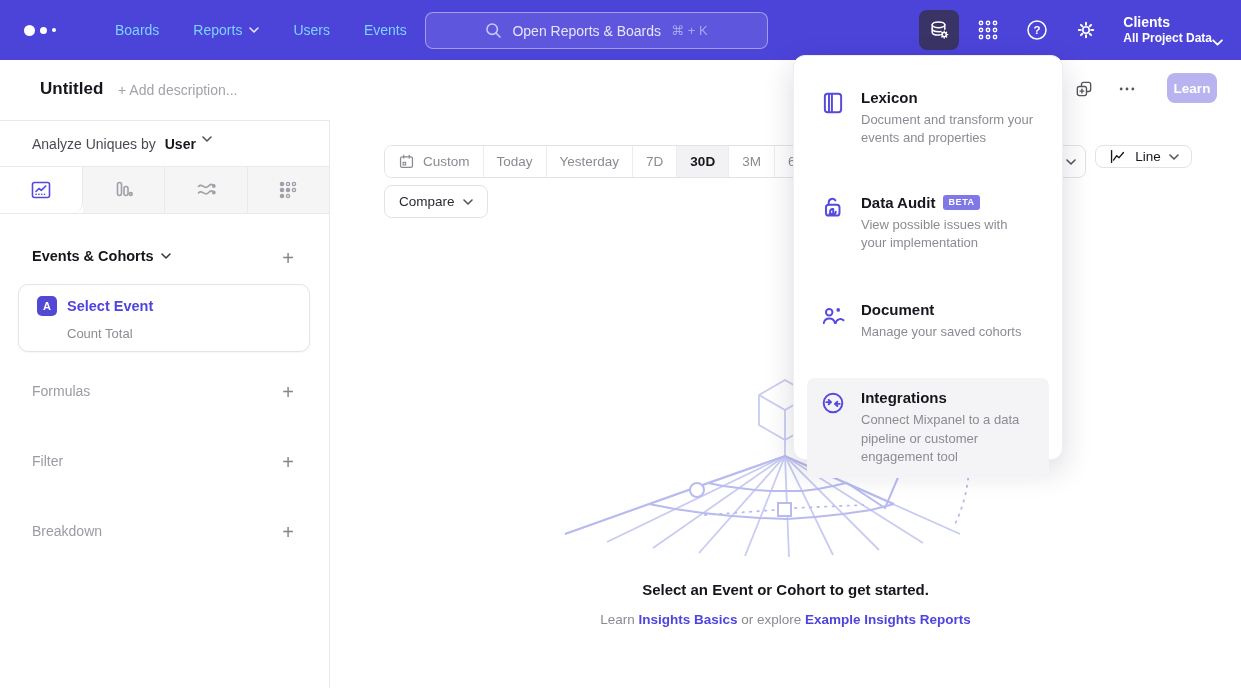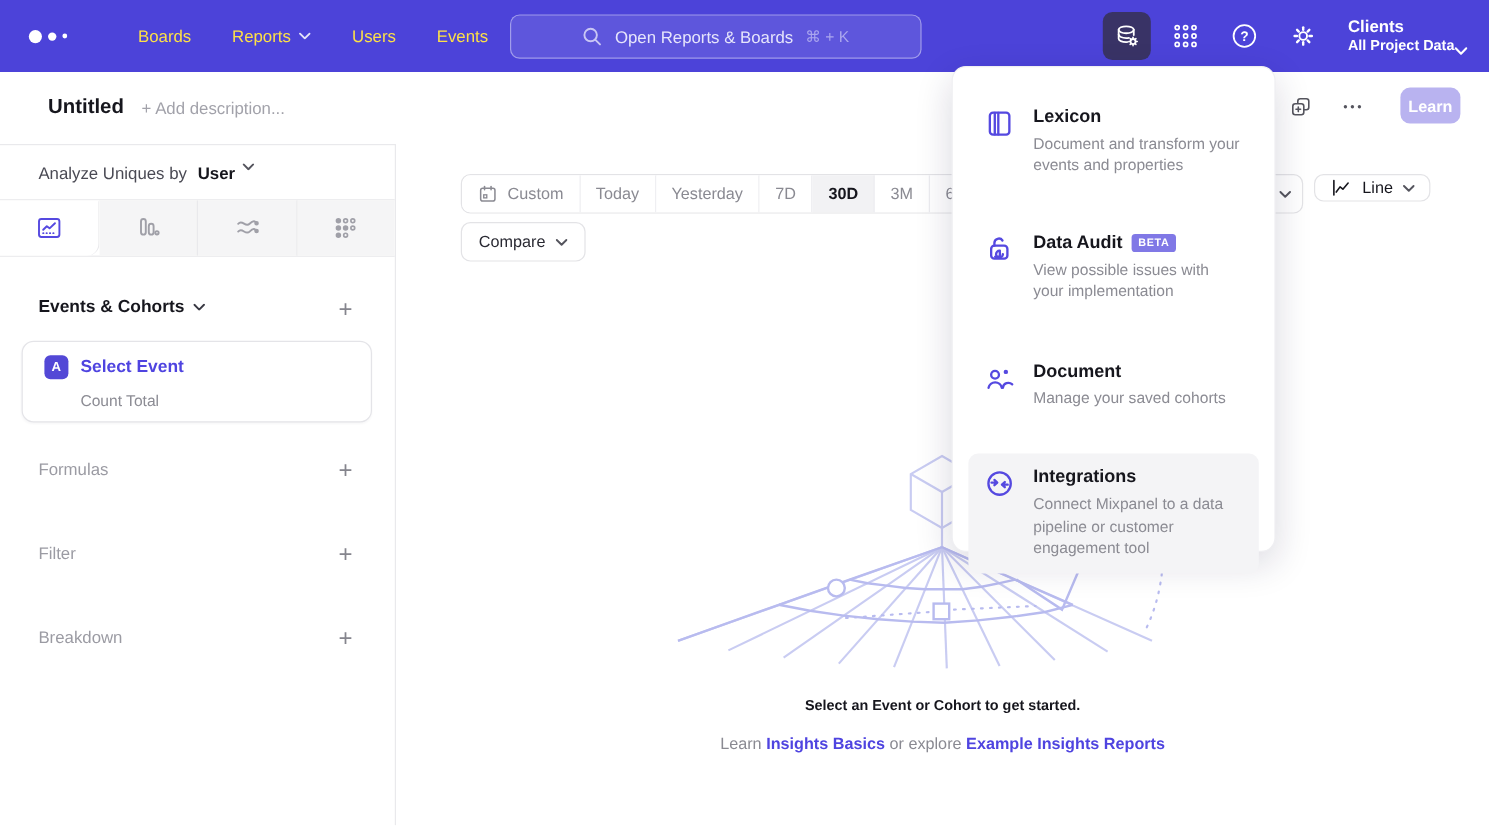--- a/index.html
+++ b/index.html
@@ -8,21 +8,21 @@
   .page { position:relative; width:1241px; height:688px; overflow:hidden; background:#fff; }
 
   
   .navbar { position:absolute; left:0; top:0; width:1241px; height:60px; background:#4c43d9; display:flex; align-items:center; z-index:40; }
   .logo { display:flex; align-items:center; gap:5px; margin-left:24px; width:52px; cursor:pointer; }
   .logo i { background:#fff; border-radius:50%; display:block; }
   .logo .d1 { width:11px; height:11px; }
   .logo .d2 { width:7px; height:7px; }
   .logo .d3 { width:4px; height:4px; }
   .nav-items { display:flex; align-items:center; margin-left:22px; }
-  .nav-item { color:#fde047; font-size:14px; font-weight:500; padding:8px 17px; display:flex; align-items:center; gap:7px; cursor:pointer; white-space:nowrap; }
+  .nav-item { color:#7dd3fc; font-size:14px; font-weight:500; padding:8px 17px; display:flex; align-items:center; gap:7px; cursor:pointer; white-space:nowrap; }
   .nav-item svg { opacity:.85; }
   .searchbar { position:absolute; left:425px; top:12px; width:343px; height:37px; background:rgba(255,255,255,.10); border:1px solid rgba(255,255,255,.42); border-radius:8px; display:flex; align-items:center; justify-content:center; gap:10px; cursor:text; }
   .search-ph { color:#e6e5fb; font-size:14px; }
   .search-kbd { color:#aaa6ee; font-size:13px; }
   .nav-right { position:absolute; right:18px; top:0; height:60px; display:flex; align-items:center; gap:9px; }
   .iconbtn { width:40px; height:40px; border:none; background:transparent; border-radius:8px; display:flex; align-items:center; justify-content:center; cursor:pointer; color:#fff; }
   .iconbtn.active { background:#393366; }
   .project { display:flex; align-items:flex-end; margin-left:8px; cursor:pointer; color:#fff; }
   .project-name { font-size:14px; font-weight:700; line-height:1.25; }
   .project-scope { font-size:12px; font-weight:700; line-height:1.25; }
@@ -55,21 +55,21 @@
   .date-group { position:absolute; left:384px; top:145px; height:33px; display:flex; align-items:stretch; border:1px solid #e3e3e6; border-radius:8px; background:#fff; overflow:hidden; z-index:5; }
   .date-btn { border:none; background:#fff; color:#8a8a92; font-size:13.5px; font-family:inherit; padding:0 13px; display:flex; align-items:center; gap:8px; cursor:pointer; border-right:1px solid #ececef; white-space:nowrap; }
   .date-btn:last-child { border-right:none; }
   .date-btn.selected { background:#f2f2f4; color:#16161d; font-weight:600; }
   .compare-btn { position:absolute; left:384px; top:185px; height:33px; padding:0 14px; background:#fff; border:1px solid #e3e3e6; border-radius:8px; font-size:13.5px; font-weight:500; color:#2a2a33; font-family:inherit; display:flex; align-items:center; gap:8px; cursor:pointer; z-index:5; }
   .partial-btn { position:absolute; left:1048px; top:145px; width:38px; height:33px; background:#fff; border:1px solid #e3e3e6; border-radius:8px; display:flex; align-items:center; justify-content:flex-end; padding-right:9px; color:#55555e; cursor:pointer; z-index:5; }
   .line-btn { position:absolute; left:1095px; top:145px; width:97px; height:23px; background:#fff; border:1px solid #e3e3e6; border-radius:8px; display:flex; align-items:center; justify-content:center; gap:8px; font-size:13.5px; font-weight:500; color:#16161d; font-family:inherit; cursor:pointer; z-index:5; }
 
   
   .wireframe { position:absolute; left:545px; top:356px; z-index:1; }
-  .empty-title { position:absolute; left:330px; top:581px; width:911px; text-align:center; font-size:12px; font-weight:700; color:#16161d; z-index:2; }
+  .empty-title { position:absolute; left:330px; top:581px; width:911px; text-align:center; font-size:15px; font-weight:700; color:#16161d; z-index:2; }
   .empty-links { position:absolute; left:330px; top:612px; width:911px; text-align:center; font-size:13.5px; color:#8a8a92; z-index:2; }
   .empty-links a { color:#4f44e0; font-weight:600; text-decoration:none; cursor:pointer; }
 
   
   .menu-panel { position:absolute; left:793px; top:55px; width:270px; height:405px; background:#fff; border:1px solid #efeff2; border-radius:12px; box-shadow:0 10px 30px rgba(25,20,60,.16); z-index:60; padding:22px 13px 13px; }
   .menu-item { display:flex; gap:15px; padding:11px 13px; border-radius:8px; cursor:pointer; }
   .menu-item.highlighted { background:#f4f4f6; }
   .menu-item + .menu-item { margin-top:14px; }
   .menu-icon { width:26px; flex:0 0 26px; color:#5549e0; padding-top:1px; }
   .menu-title-row { display:flex; align-items:center; gap:8px; }

